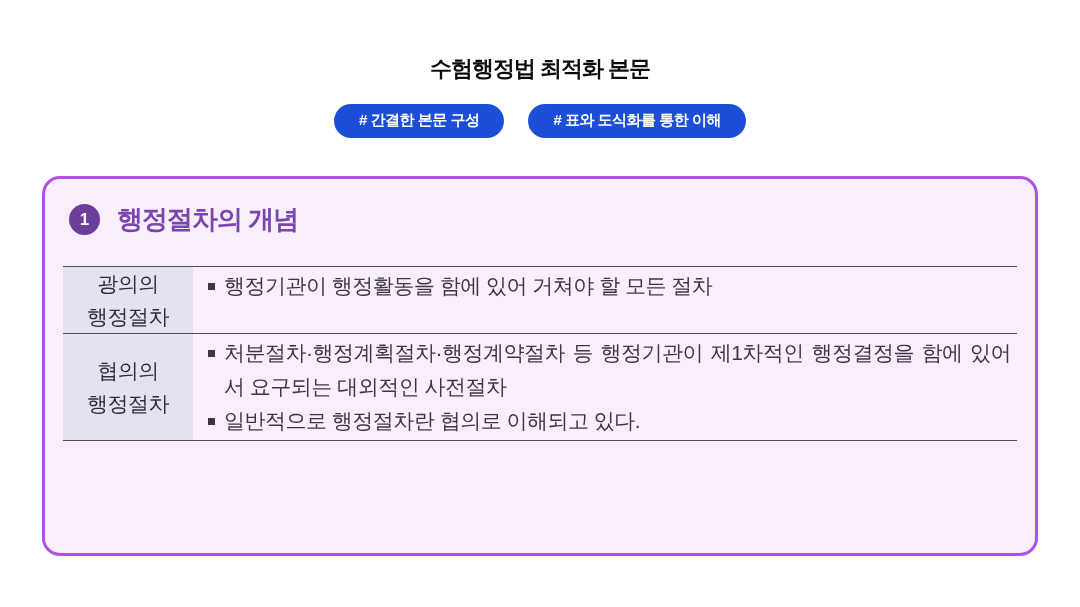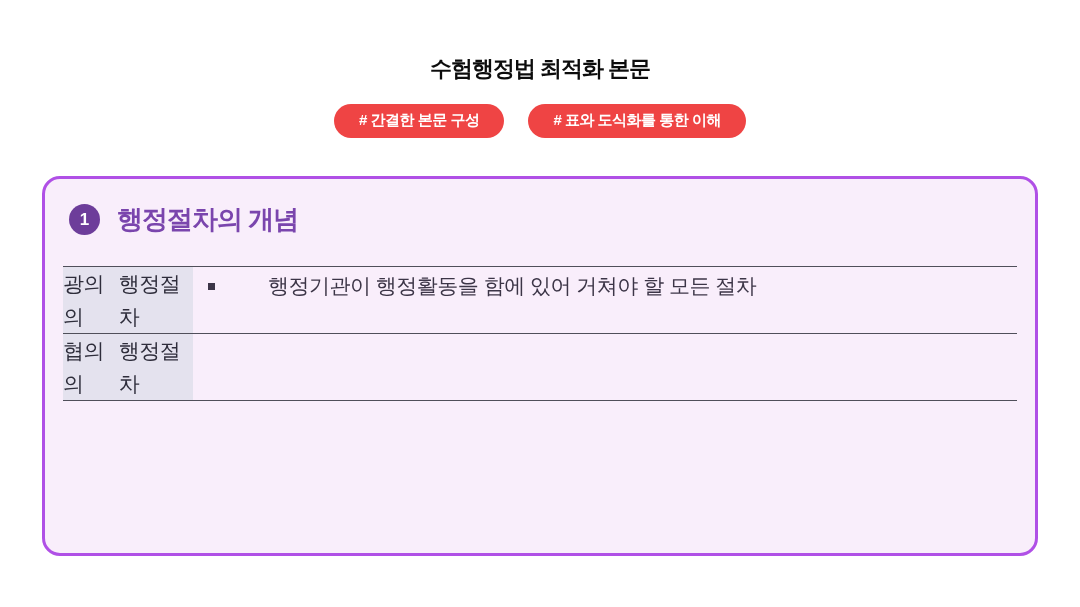--- a/index.html
+++ b/index.html
@@ -23,21 +23,21 @@
   }
 
   
   .badges {
     display: flex;
     justify-content: center;
     gap: 24px;
     margin-top: 20px;
   }
   .badge {
-    background: #ef4444;
+    background: #1d4ed8;
     color: #ffffff;
     font-weight: 700;
     font-size: 15px;
     letter-spacing: -0.5px;
     padding: 7px 25px 8px;
     border-radius: 999px;
     white-space: nowrap;
   }
 
   
@@ -82,33 +82,33 @@
   .dtable { margin: 27px 3px 0 3px; }
   .drow {
     display: flex;
     border-top: 1.5px solid #504f5a;
   }
   .drow:last-child { border-bottom: 1.5px solid #504f5a; }
   .row-header {
     flex: 0 0 130px;
     background: #e4e2ee;
     display: flex;
-    flex-direction: row;
+    flex-direction: column;
     justify-content: center;
     align-items: center;
     font-size: 21px;
     line-height: 33px;
     letter-spacing: -0.5px;
     color: #2e2d3b;
   }
   .row-body {
     flex: 1;
     padding: 2px 6px 2px 15px;
   }
-  .bullet { display: flex; gap: 44px; }
+  .bullet { display: flex; }
   .sq {
     flex: none;
     width: 7px;
     height: 7px;
     background: #3c3547;
     margin: 14px 9px 0 0;
   }
   .bt {
     flex: 1;
     font-size: 21px;
@@ -152,18 +152,28 @@
             <span class="bt">행정기관이 행정활동을 함에 있어 거쳐야 할 모든 절차</span>
           </div>
         </div>
       </div>
 
       <div class="drow">
         <div class="row-header">
           <span>협의의</span>
           <span>행정절차</span>
         </div>
+        <div class="row-body">
+          <div class="bullet">
+            <span class="sq"></span>
+            <span class="bt">처분절차·행정계획절차·행정계약절차 등 행정기관이 제1차적인 행정결정을 함에 있어서 요구되는 대외적인 사전절차</span>
+          </div>
+          <div class="bullet">
+            <span class="sq"></span>
+            <span class="bt">일반적으로 행정절차란 협의로 이해되고 있다.</span>
+          </div>
+        </div>
       </div>
 
     </div>
   </section>
 
 </div>
 
 </body></html>

